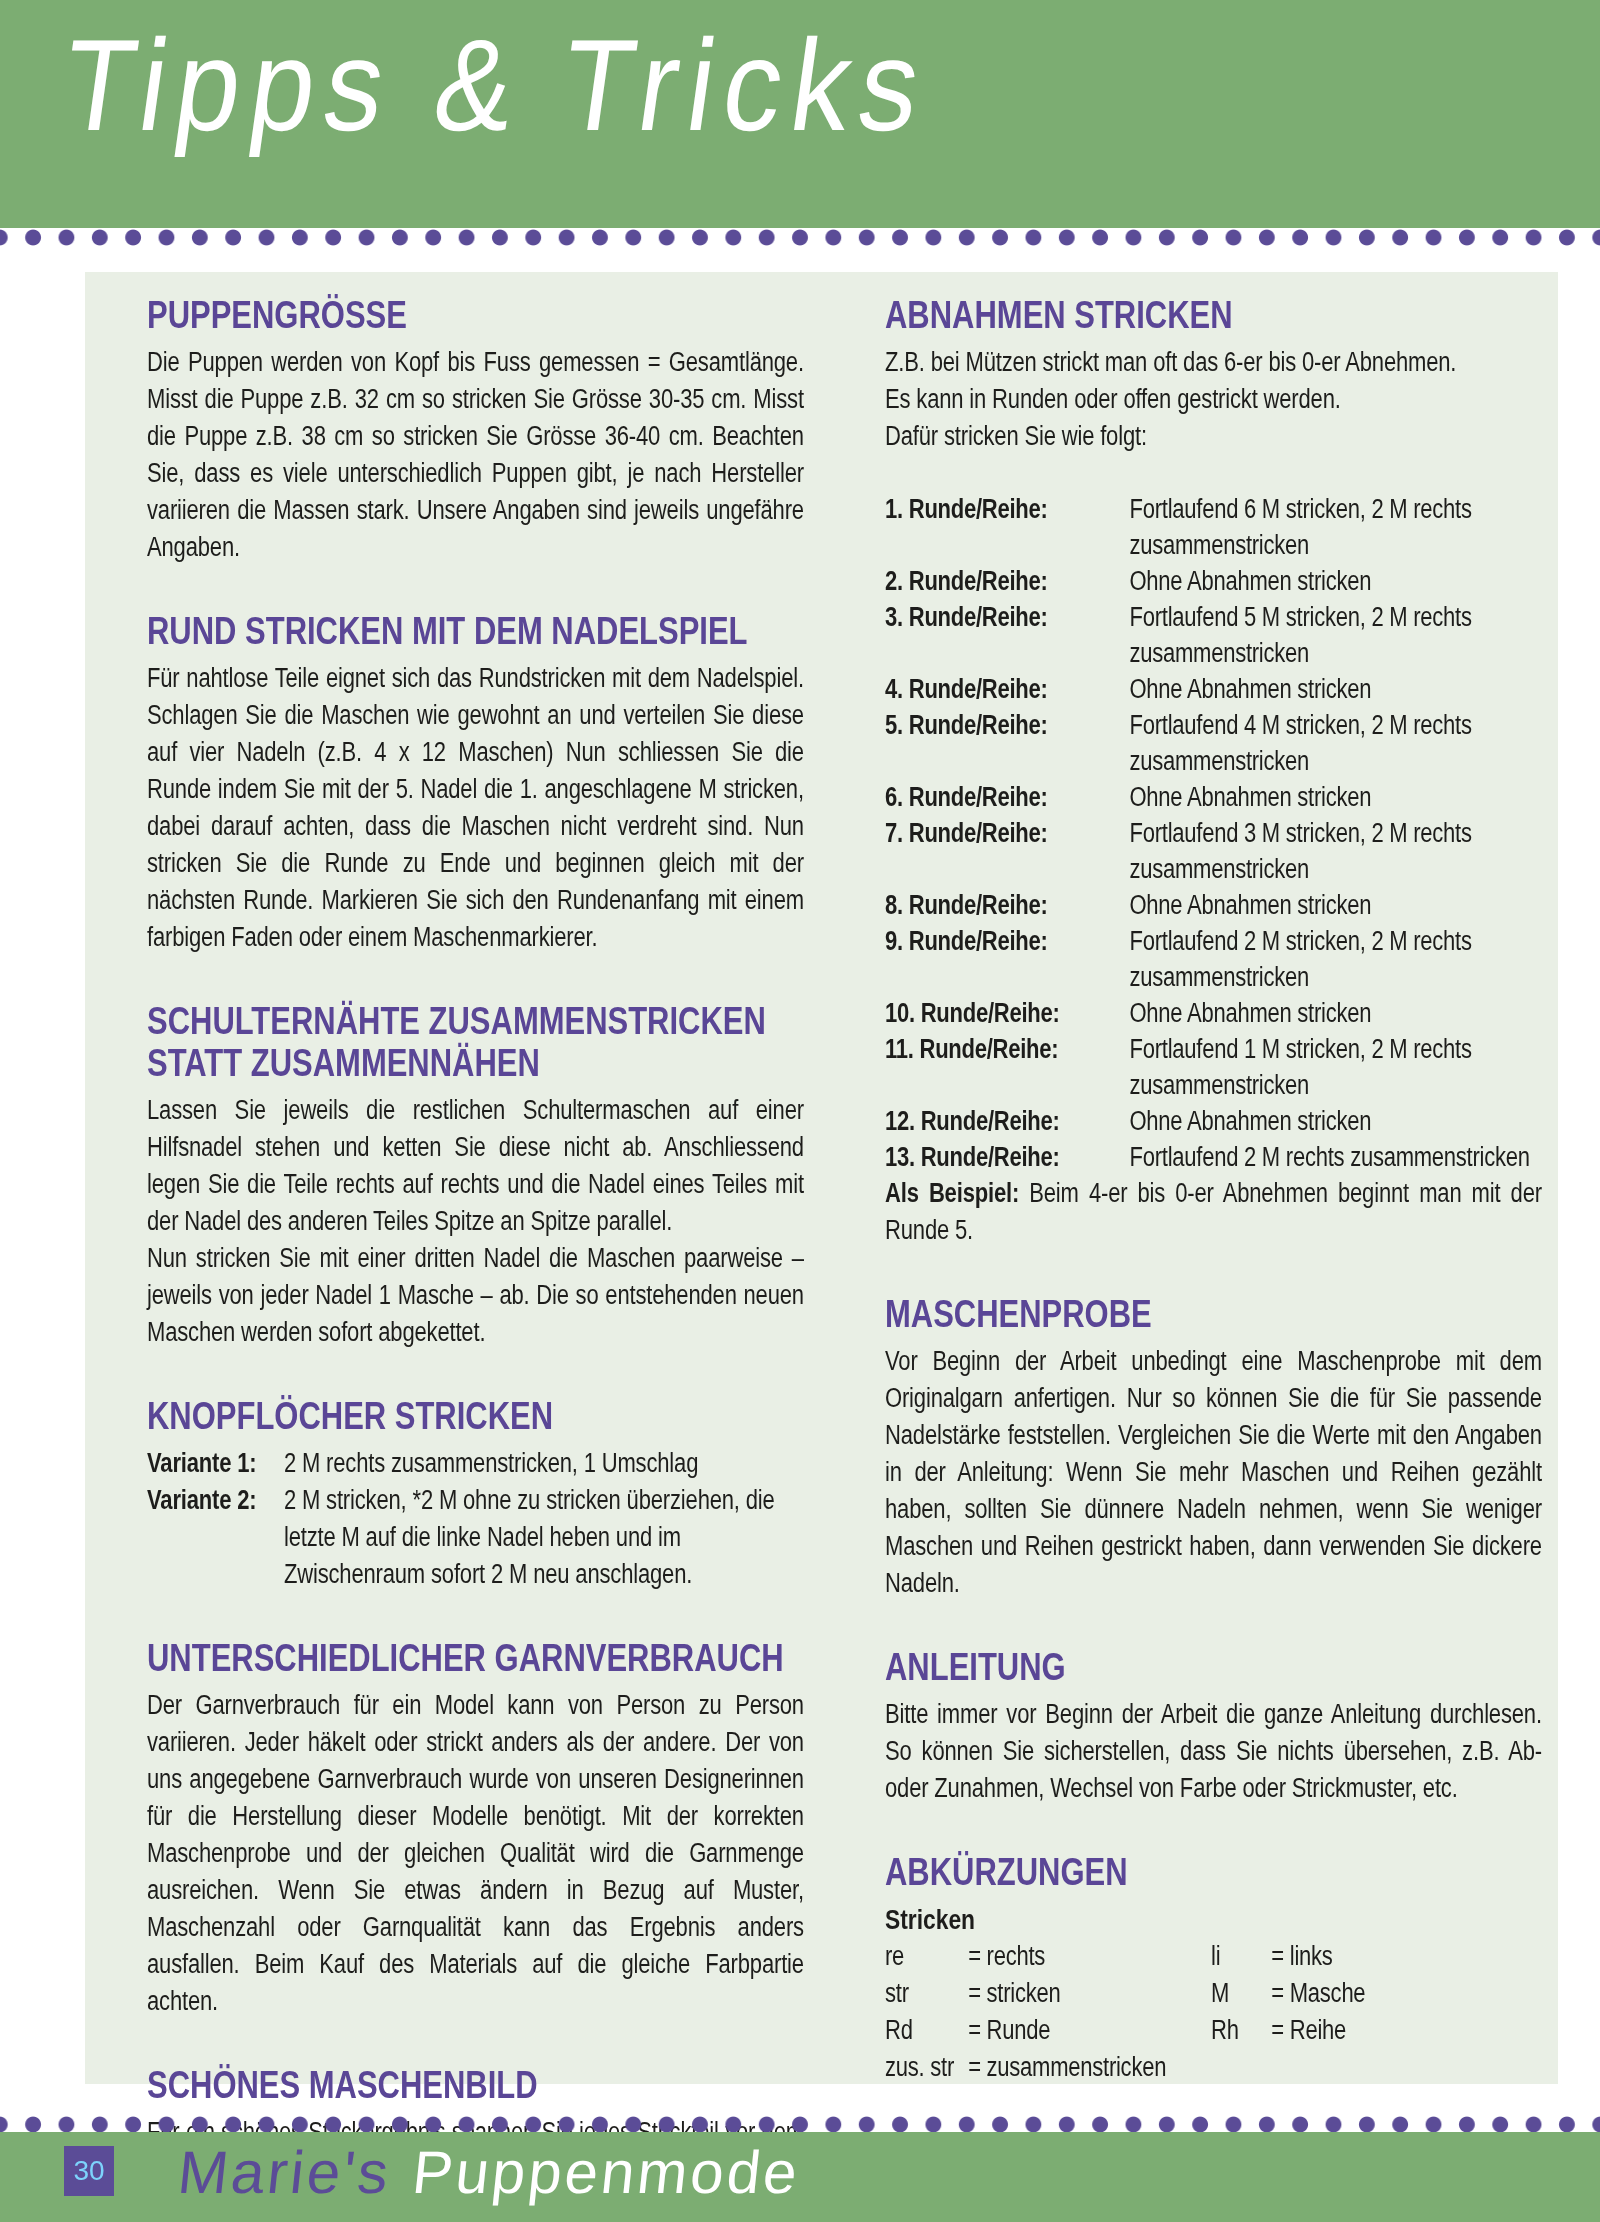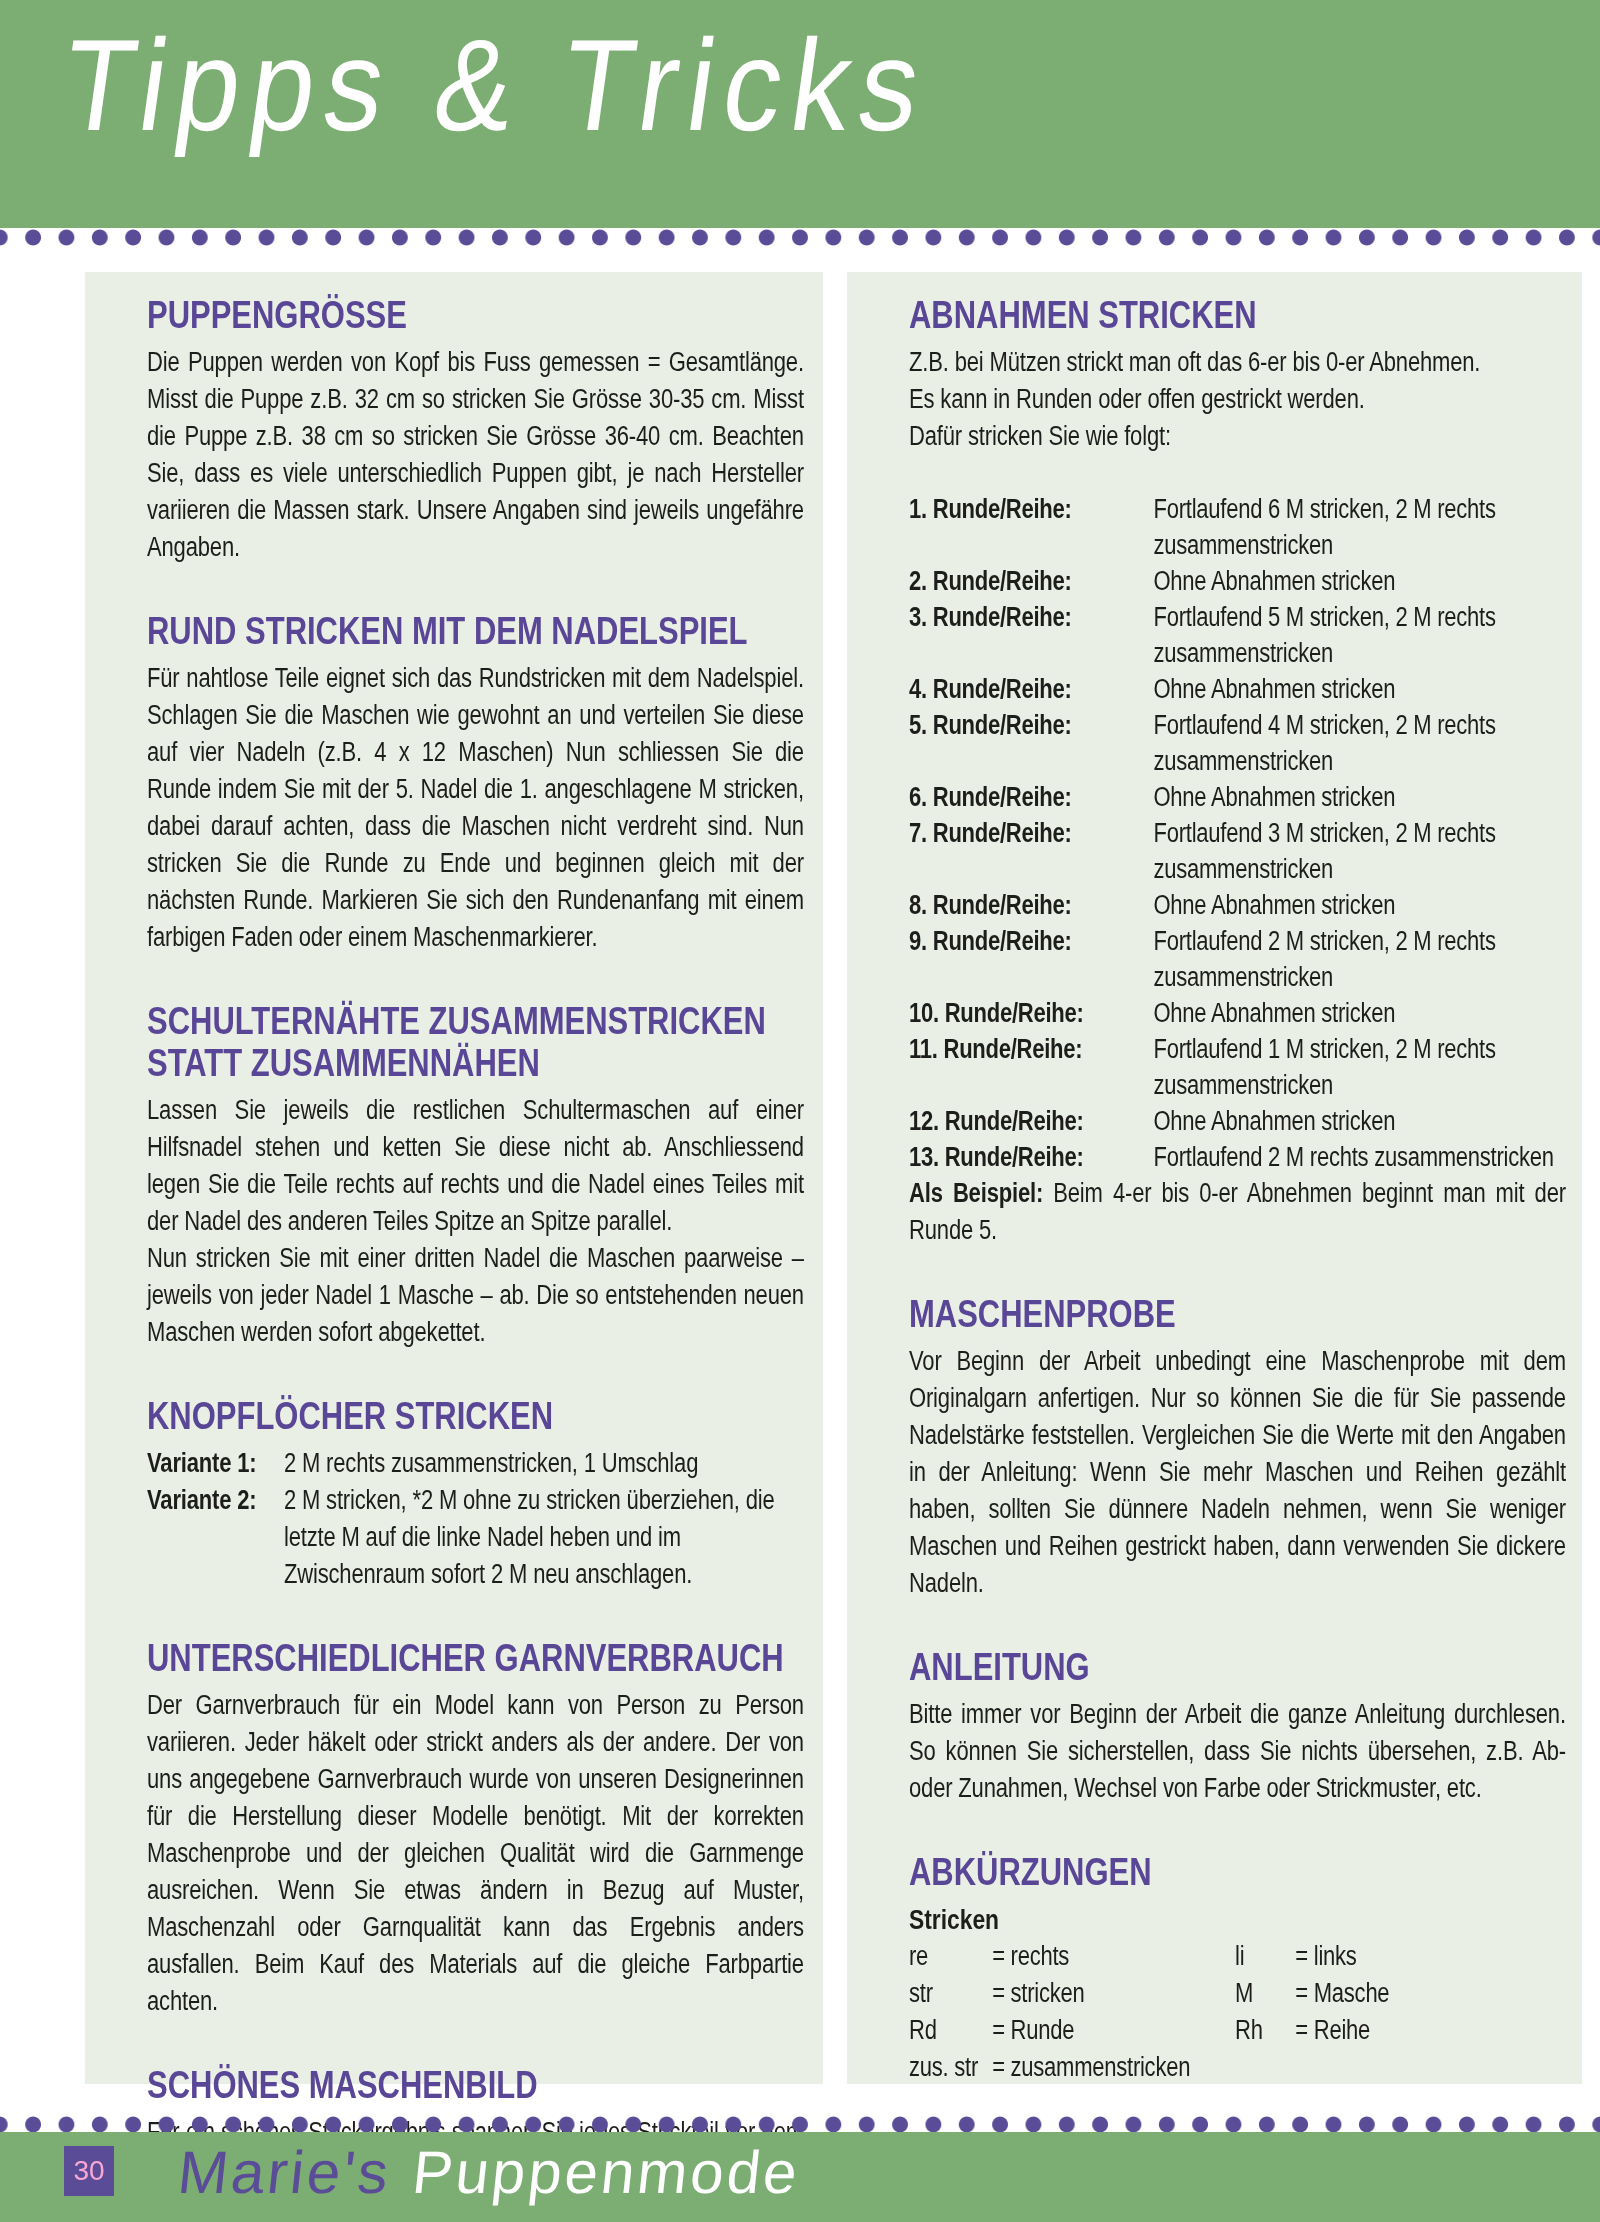--- a/index.html
+++ b/index.html
@@ -21,33 +21,33 @@
   }
   .dots {
     position:absolute; left:0; width:1600px; height:17px;
     background-image:radial-gradient(circle, #5b4c97 7.4px, rgba(0,0,0,0) 8.4px);
     background-size:33.35px 17px; background-repeat:repeat-x; background-position:center;
   }
   .dots.top { top:229px; }
   .dots.bottom { top:2116px; }
   .page-num {
     position:absolute; left:64px; top:2146px; width:50px; height:50px;
-    background:#5b4c97; color:#f9a8d4; font-size:28px;
+    background:#5b4c97; color:#7dd3fc; font-size:28px;
     display:flex; align-items:center; justify-content:center;
   }
   .brand {
     position:absolute; left:182px; top:2138px; white-space:nowrap;
     font-size:60px; transform:skewX(-6deg); transform-origin:0 0; letter-spacing:3px;
   }
   .brand .script { color:#5b4c97; }
   .brand .name { color:#ffffff; margin-left:22px; }
   
   .panel { position:absolute; top:272px; height:1812px; background:#e9efe5;padding-left:46px; }
   .panel.left { left:85px; width:692px; }
-  .panel.right { left:823px; width:689px;margin-left:24px; }
+  .panel.right { left:823px; width:689px; }
   .inner { padding:22px 0 0 16px; }
   .condense { width:806px; transform:scaleX(0.815); transform-origin:0 0; }
   h2 {
     color:#5a4696; font-size:38px; line-height:42px; font-weight:bold;
     margin:44px 0 8px 0;
   }
   h2.first { margin-top:0; }
   p.body {
     margin:0; font-size:27px; line-height:37px;
     text-align:justify; letter-spacing:-0.2px;

